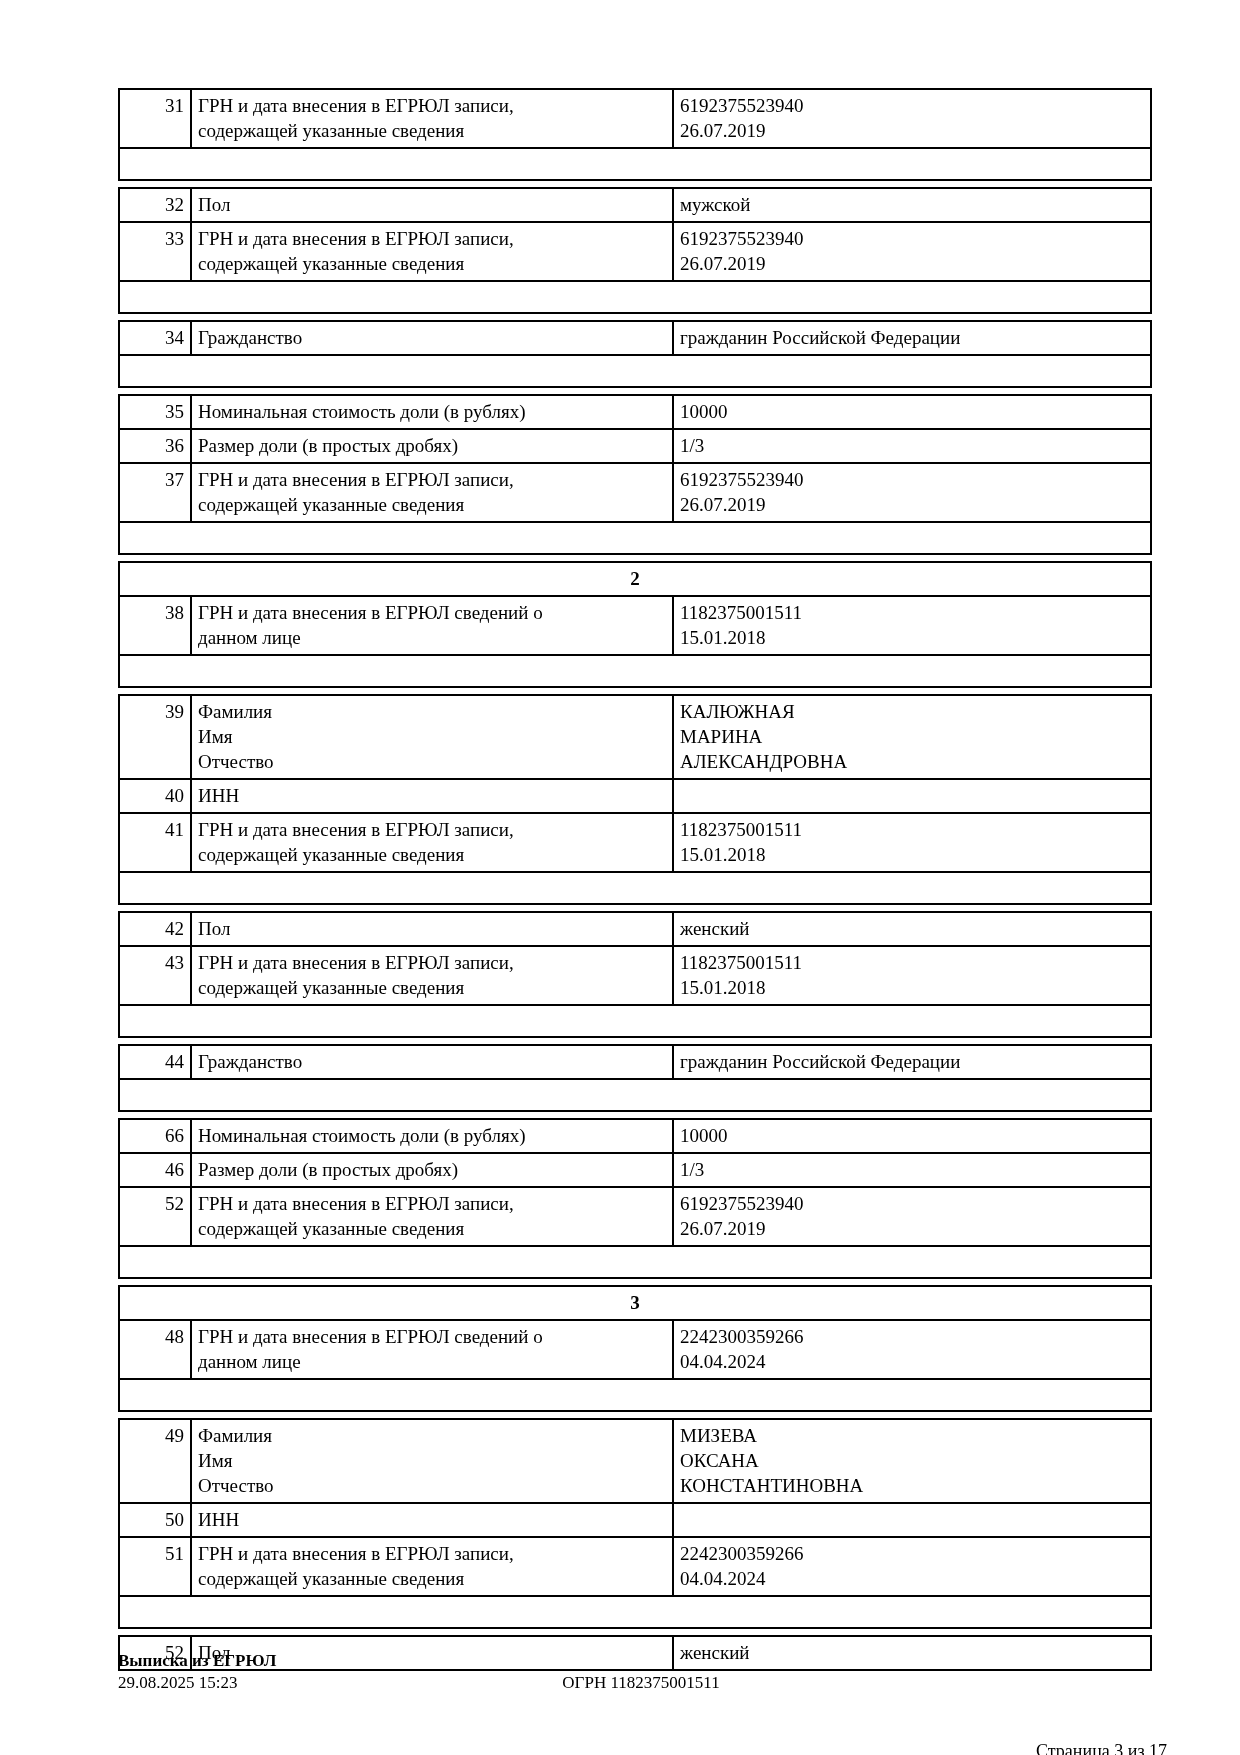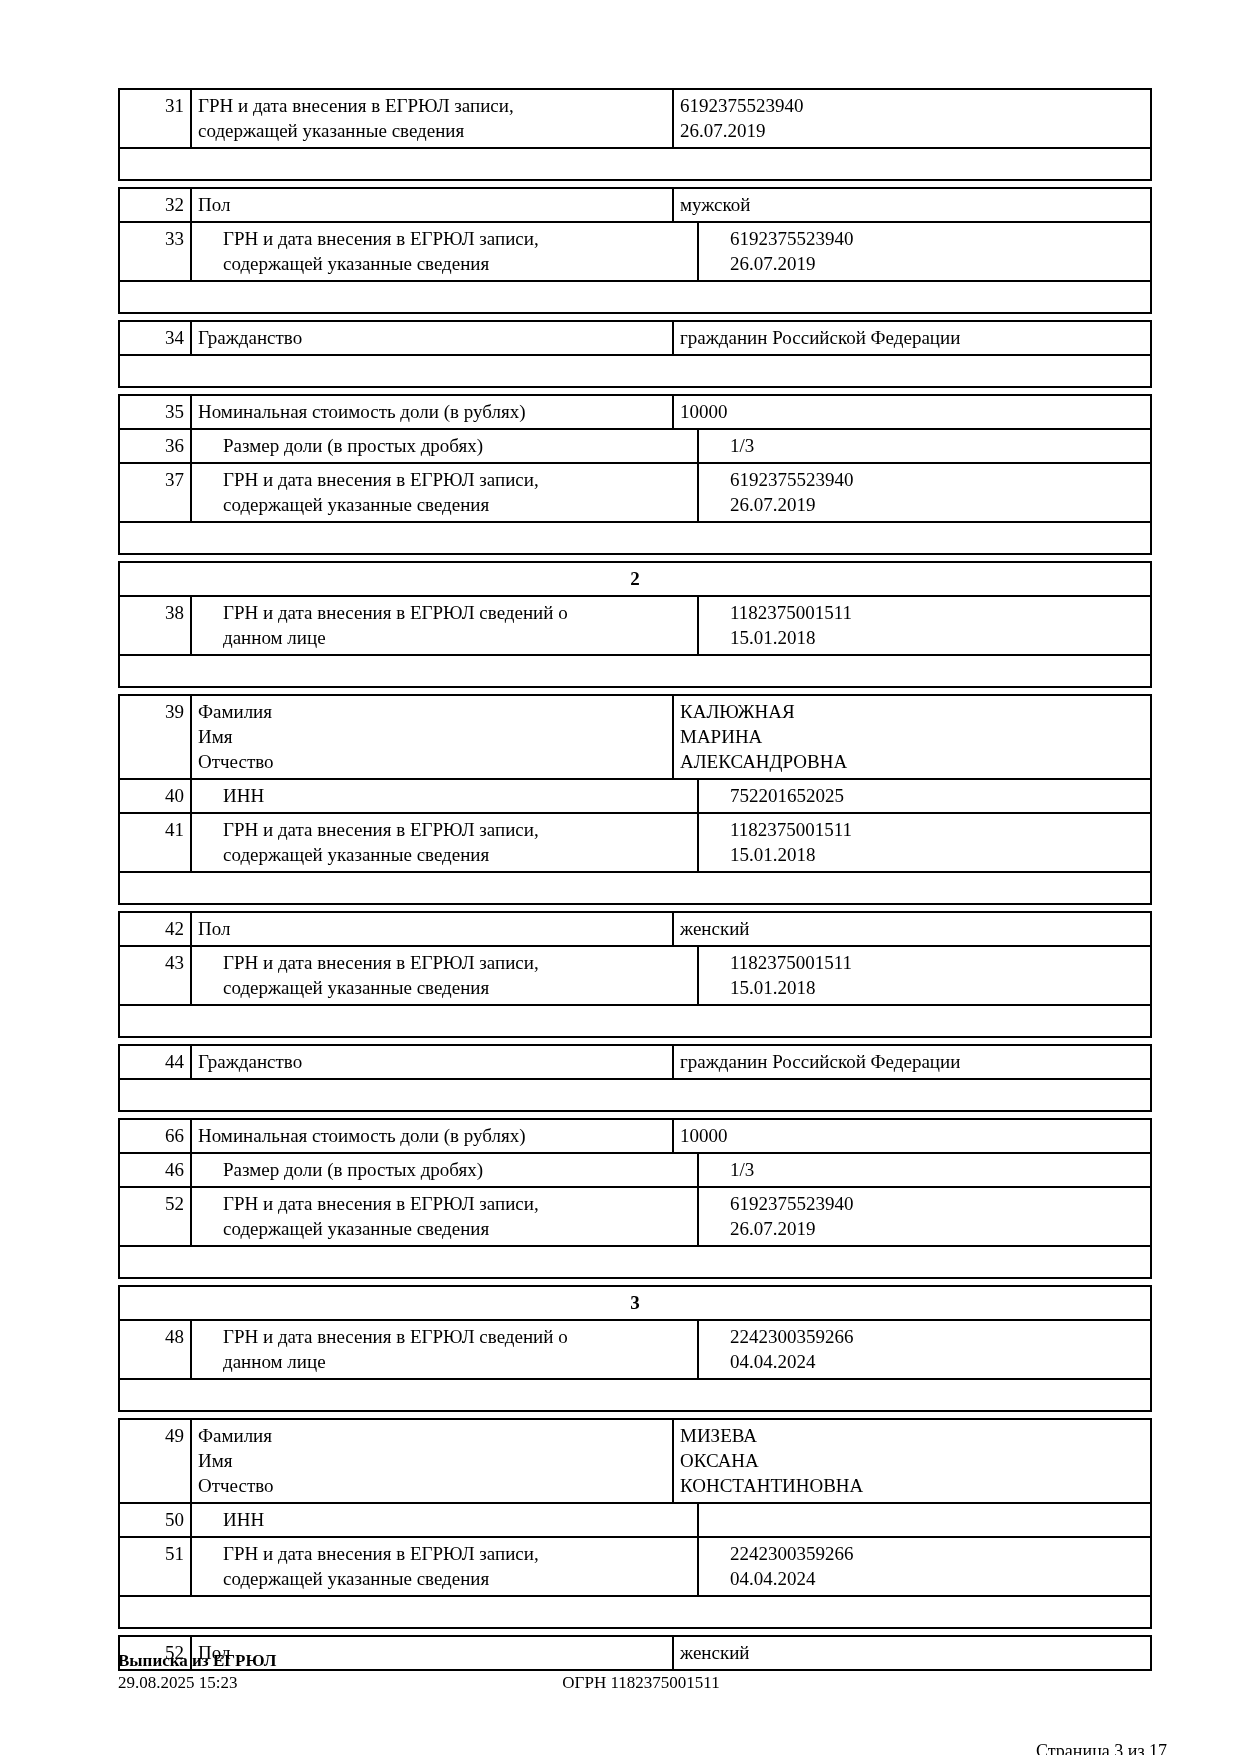--- a/index.html
+++ b/index.html
@@ -29,21 +29,20 @@
     border: 2px solid #000000;
     margin-bottom: 6px;
     box-sizing: border-box;
   }
   .row {
     display: flex;
     align-items: stretch;
   }
   .row + .row {
     border-top: 2px solid #000000;
-    gap: 25px;
   }
   .cell {
     box-sizing: border-box;
     padding: 3px 6px 4px 6px;
     white-space: pre-line;
   }
   .cell.num {
     width: 72px;
     flex: 0 0 72px;
     text-align: right;
@@ -169,21 +168,20 @@
         <div class="cell label">Фамилия
 Имя
 Отчество</div>
         <div class="cell value">КАЛЮЖНАЯ
 МАРИНА
 АЛЕКСАНДРОВНА</div>
       </div>
       <div class="row">
         <div class="cell num">40</div>
         <div class="cell label">ИНН</div>
-        <div class="cell value">752201652025</div>
       </div>
       <div class="row">
         <div class="cell num">41</div>
         <div class="cell label">ГРН и дата внесения в ЕГРЮЛ записи,
 содержащей указанные сведения</div>
         <div class="cell value">1182375001511
 15.01.2018</div>
       </div>
       <div class="row spacer"></div>
     </div>

